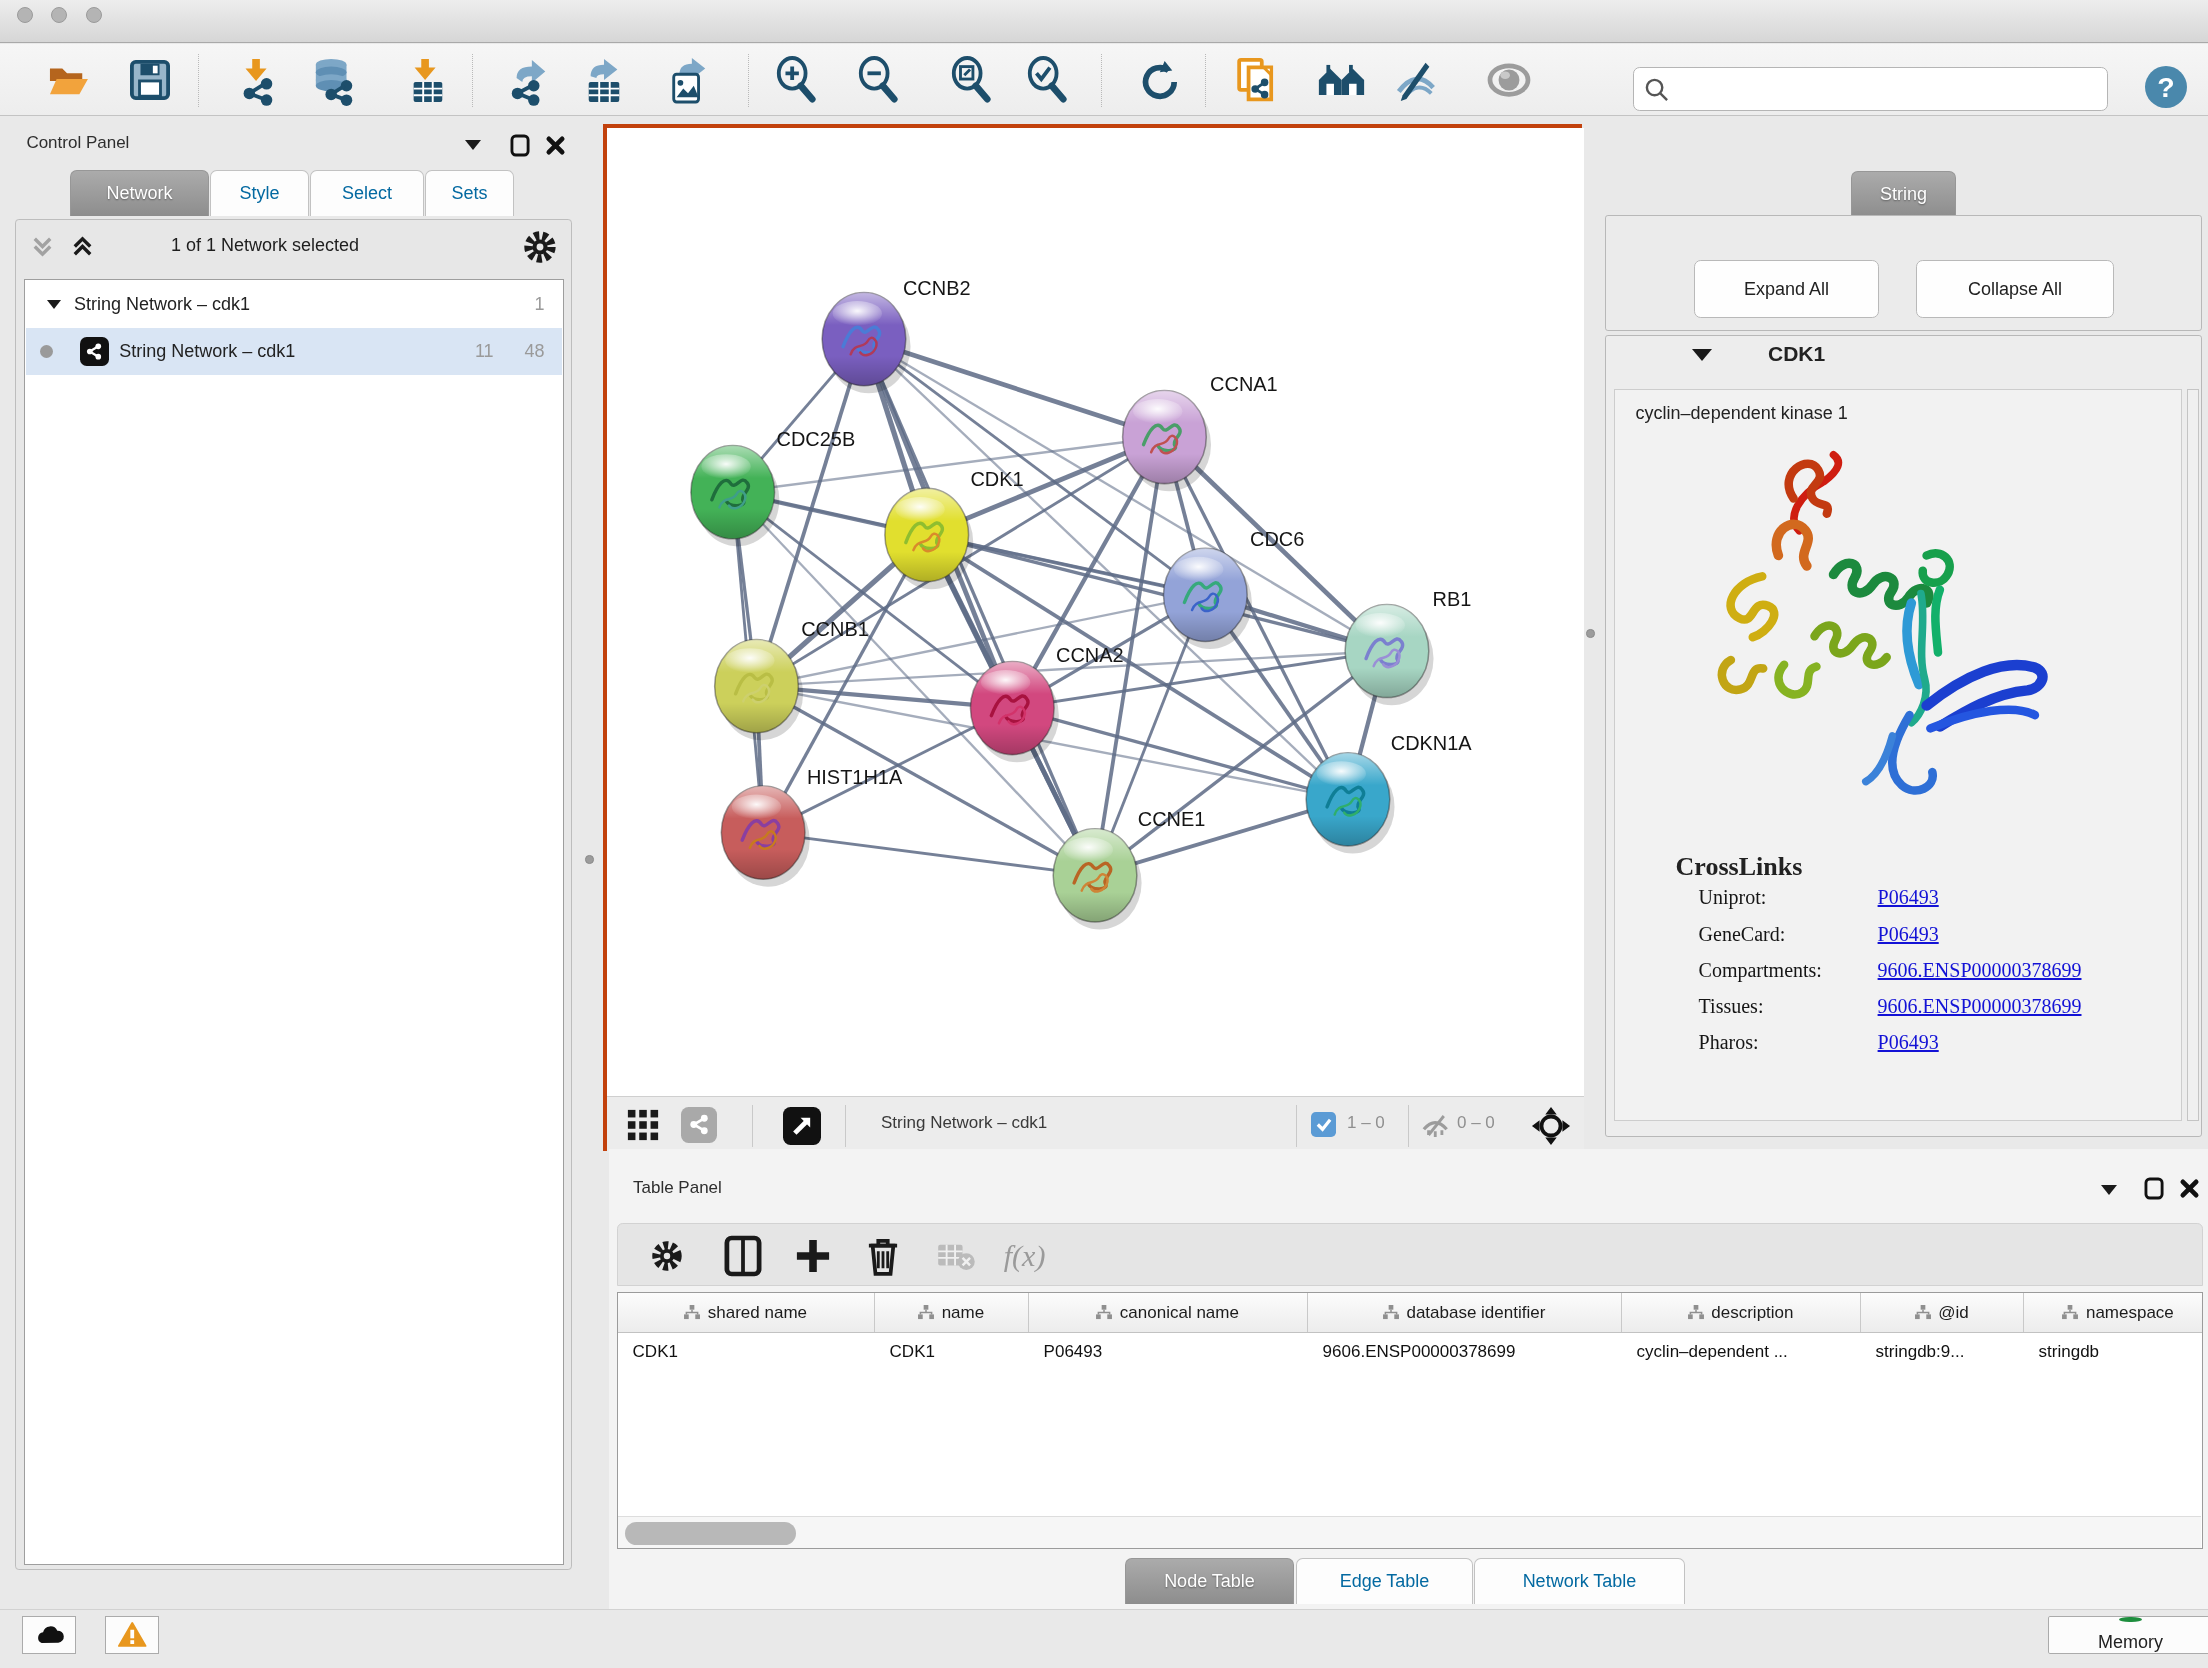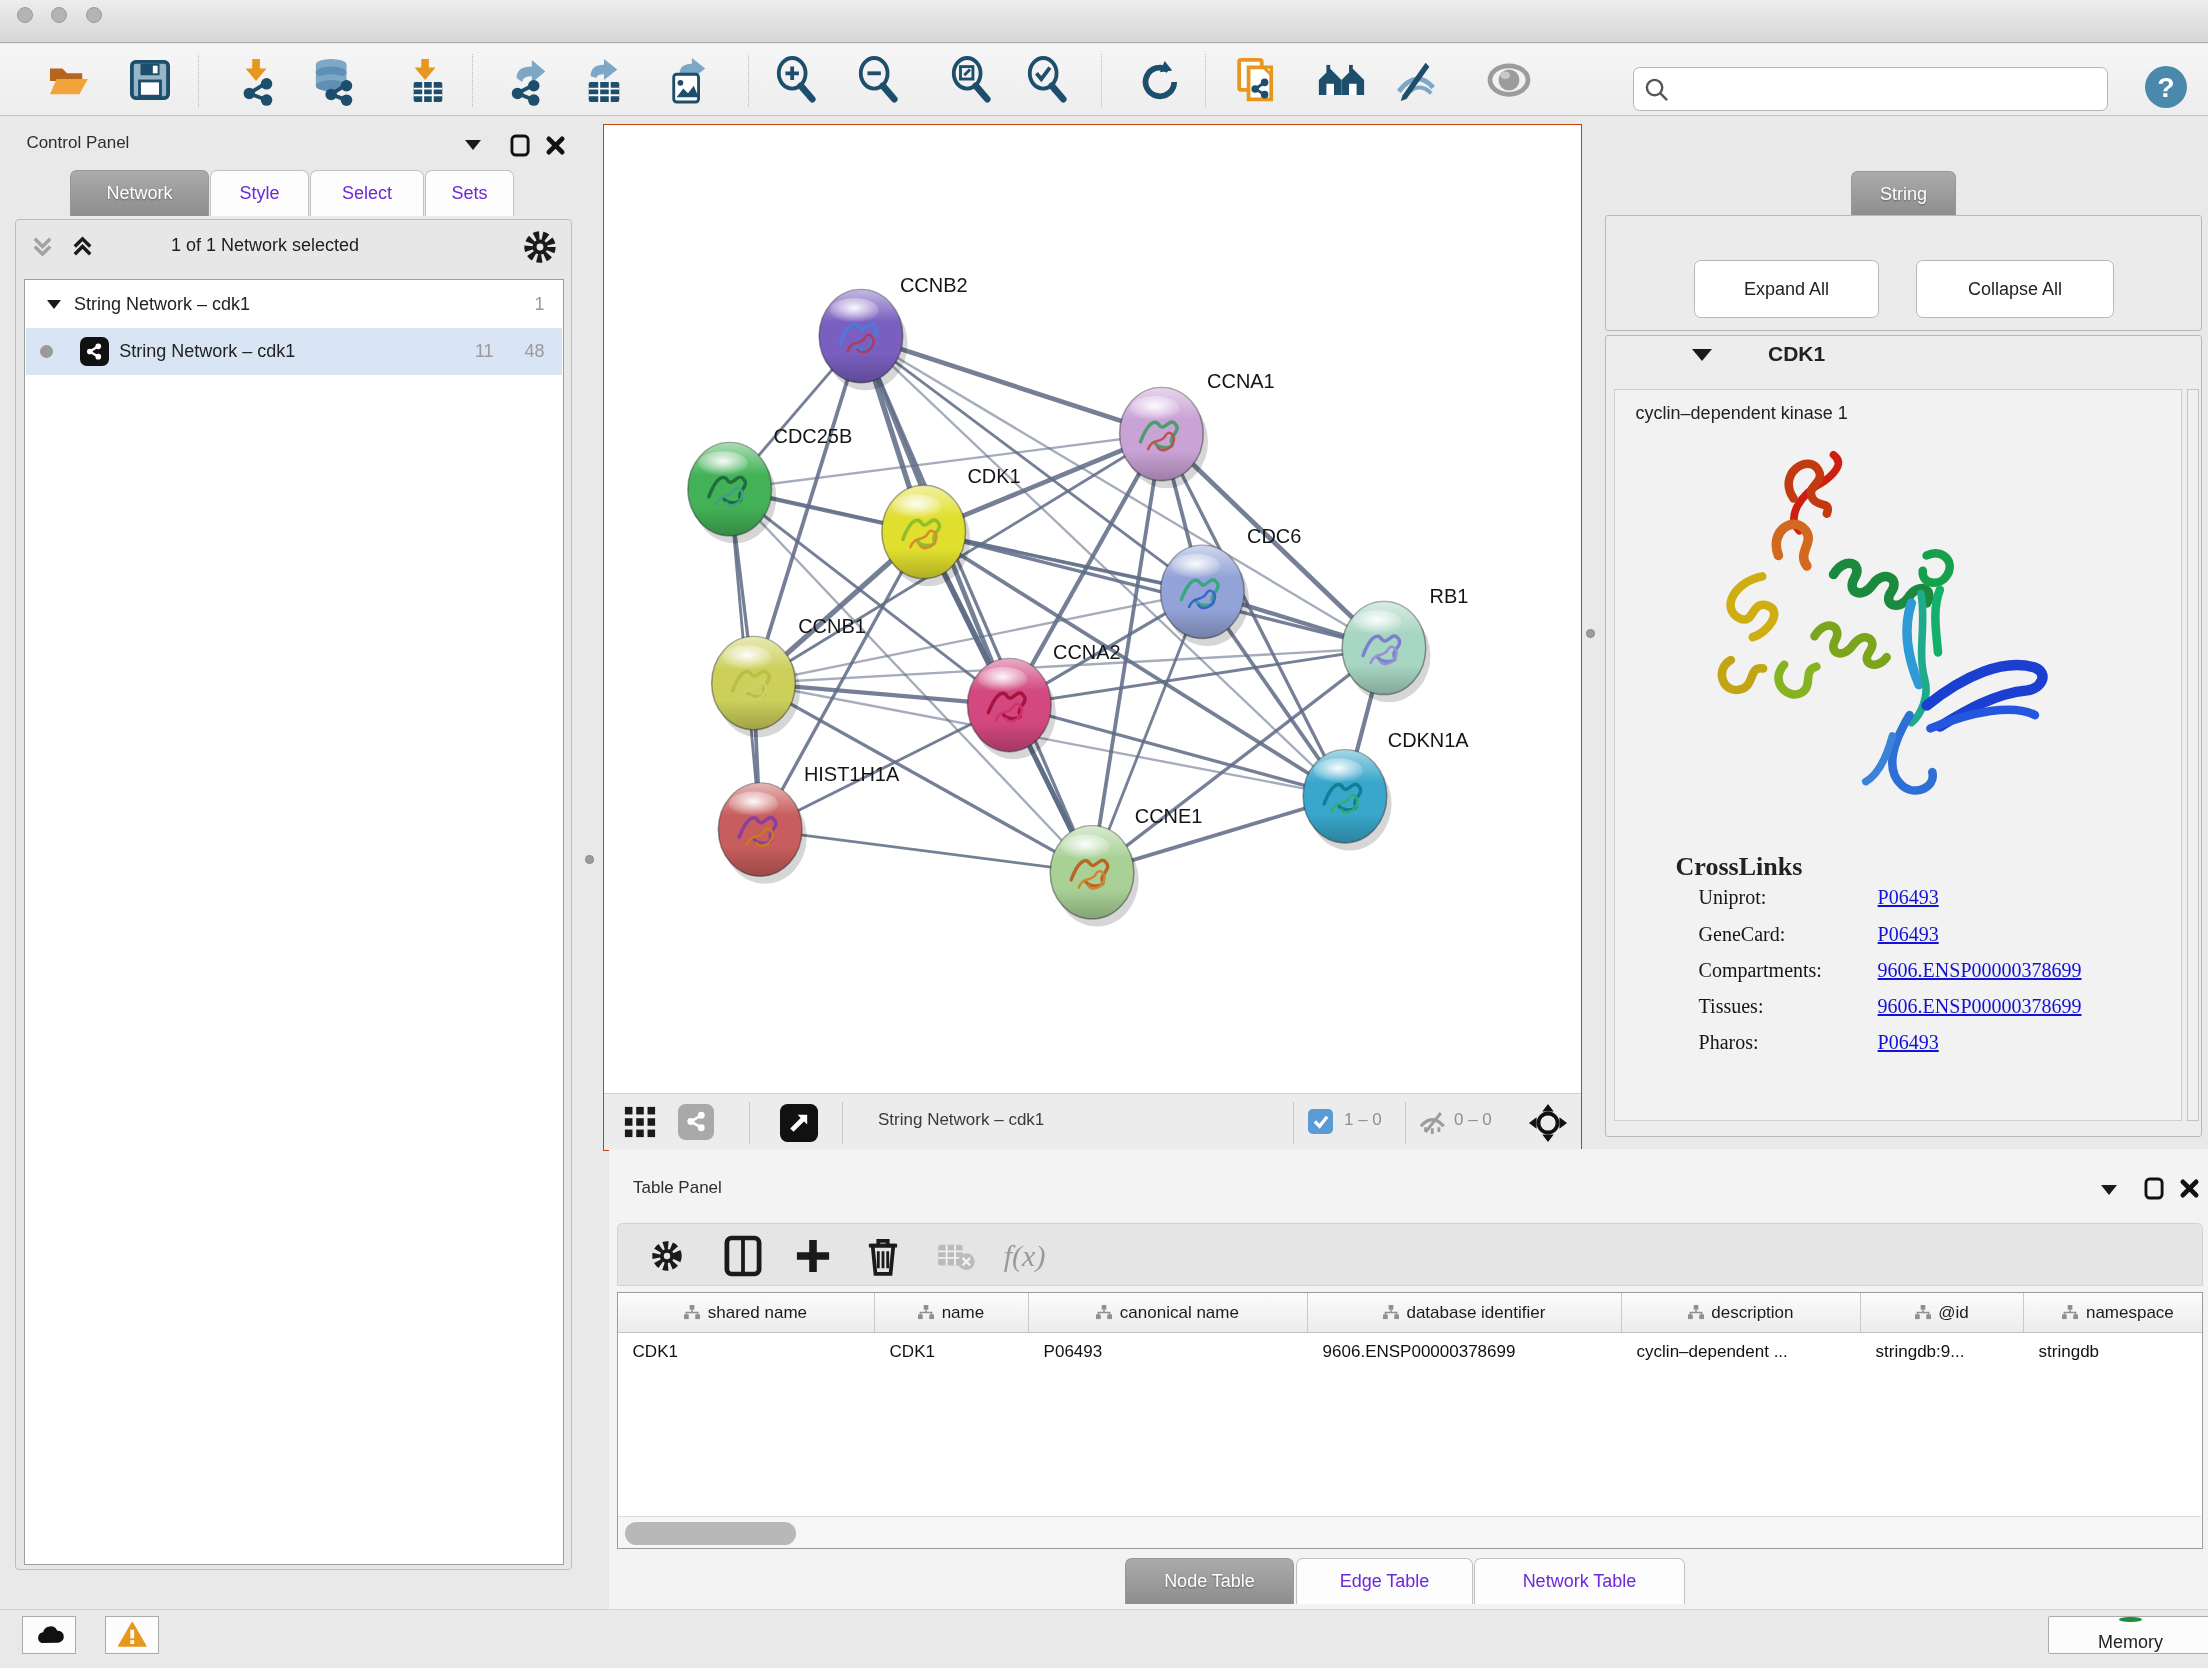--- a/index.html
+++ b/index.html
@@ -25,34 +25,34 @@
   #search-input{border:none;outline:none;flex:1;font-size:16px;font-family:"Liberation Sans",sans-serif;background:transparent;}
   #help-btn{position:absolute;left:2145px;top:22px;width:42px;height:42px;border-radius:50%;
     background:#4a88ac;color:#fff;font-size:28.5px;font-weight:bold;display:flex;align-items:center;justify-content:center;}
 
   
   .panel-title{font-size:17px;color:#2e2e2e;}
   .win-ico{position:absolute;top:0;width:28.5px;height:28.5px;display:flex;align-items:center;justify-content:center;}
   .caret-down{width:0;height:0;border-left:8.6px solid transparent;border-right:8.6px solid transparent;border-top:10.5px solid #1a1a1a;}
   .tab{position:absolute;height:46px;display:flex;align-items:center;justify-content:center;
     font-size:18px;background:#fdfdfd;border:1px solid #c2c2c2;border-bottom:none;
-    border-radius:6.7px 6.7px 0 0;color:#6d28d9;}
+    border-radius:6.7px 6.7px 0 0;color:#0369a1;}
   .tab.sel{background:linear-gradient(#ababab,#8d8d8d);color:#fff;text-shadow:0 1px 1.9px rgba(0,0,0,.4);border-color:#979797;}
 
   
   #cp-box{left:15px;top:219px;width:557px;height:1351px;background:#e7e7e7;
     border:1px solid #bdbdbd;border-radius:3.8px;}
   #cp-tree{position:absolute;left:7.6px;top:59px;width:540px;height:1286px;background:#fff;
     border:1px solid #9e9e9e;}
   .tree-row{position:absolute;left:1px;width:536px;height:47px;display:flex;align-items:center;font-size:18px;}
   .num{color:#9a9a9a;font-size:18px;}
   #string-badge{width:28.5px;height:28.5px;border-radius:6.7px;background:#111;display:flex;align-items:center;justify-content:center;margin-right:10.5px;}
 
   
-  #net-panel{left:603px;top:124px;width:979px;height:1027px;background:#fff;border:1px solid #c2410c;}
+  #net-panel{left:603px;top:124px;width:979px;height:1027px;background:#fff;border:4px solid #c2410c;}
   #net-canvas{position:absolute;left:0;top:0;width:977px;height:968px;overflow:hidden;background:#fff;}
   #net-toolbar{position:absolute;left:0;top:968px;width:977px;height:57px;background:#ececec;border-top:1px solid #cfcfcf;}
   .nt-sep{position:absolute;top:7.6px;height:42px;border-left:1px solid #c9c9c9;}
   .nt-txt{font-size:17px;color:#3a3a3a;}
   .nt-gray{color:#8f8f8f;}
 
   
   #rp-box1{left:1605px;top:215px;width:597px;height:116px;background:#ebebeb;border:1px solid #b8b8b8;border-radius:2.9px;}
   .rp-btn{position:absolute;top:44px;height:58px;background:#fefefe;border:1px solid #b9b9b9;border-radius:6.7px;
     display:flex;align-items:center;justify-content:center;font-size:18px;}

